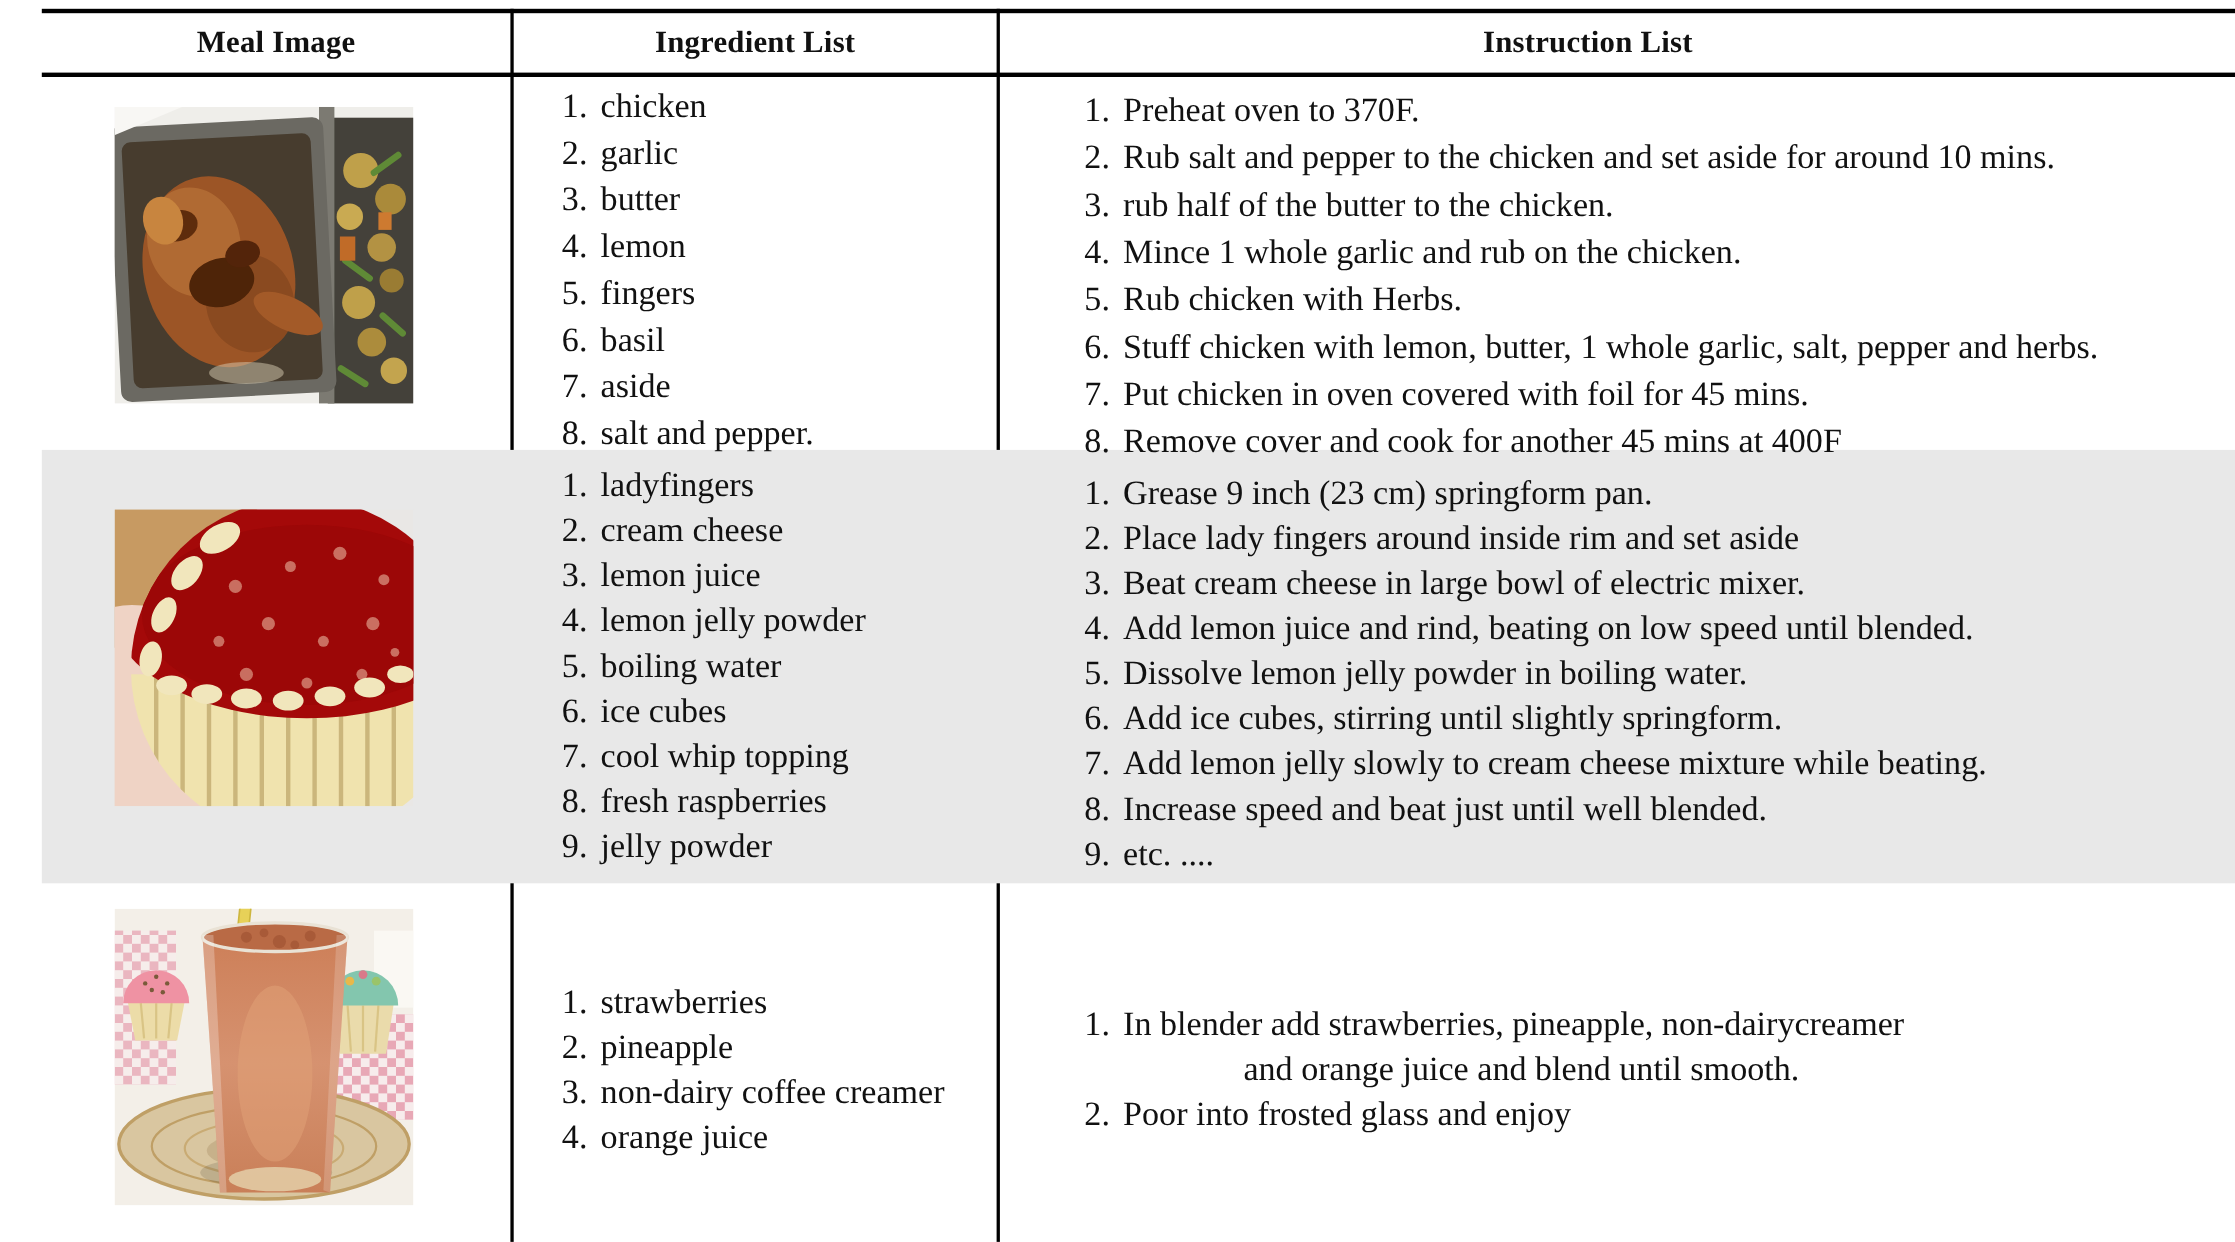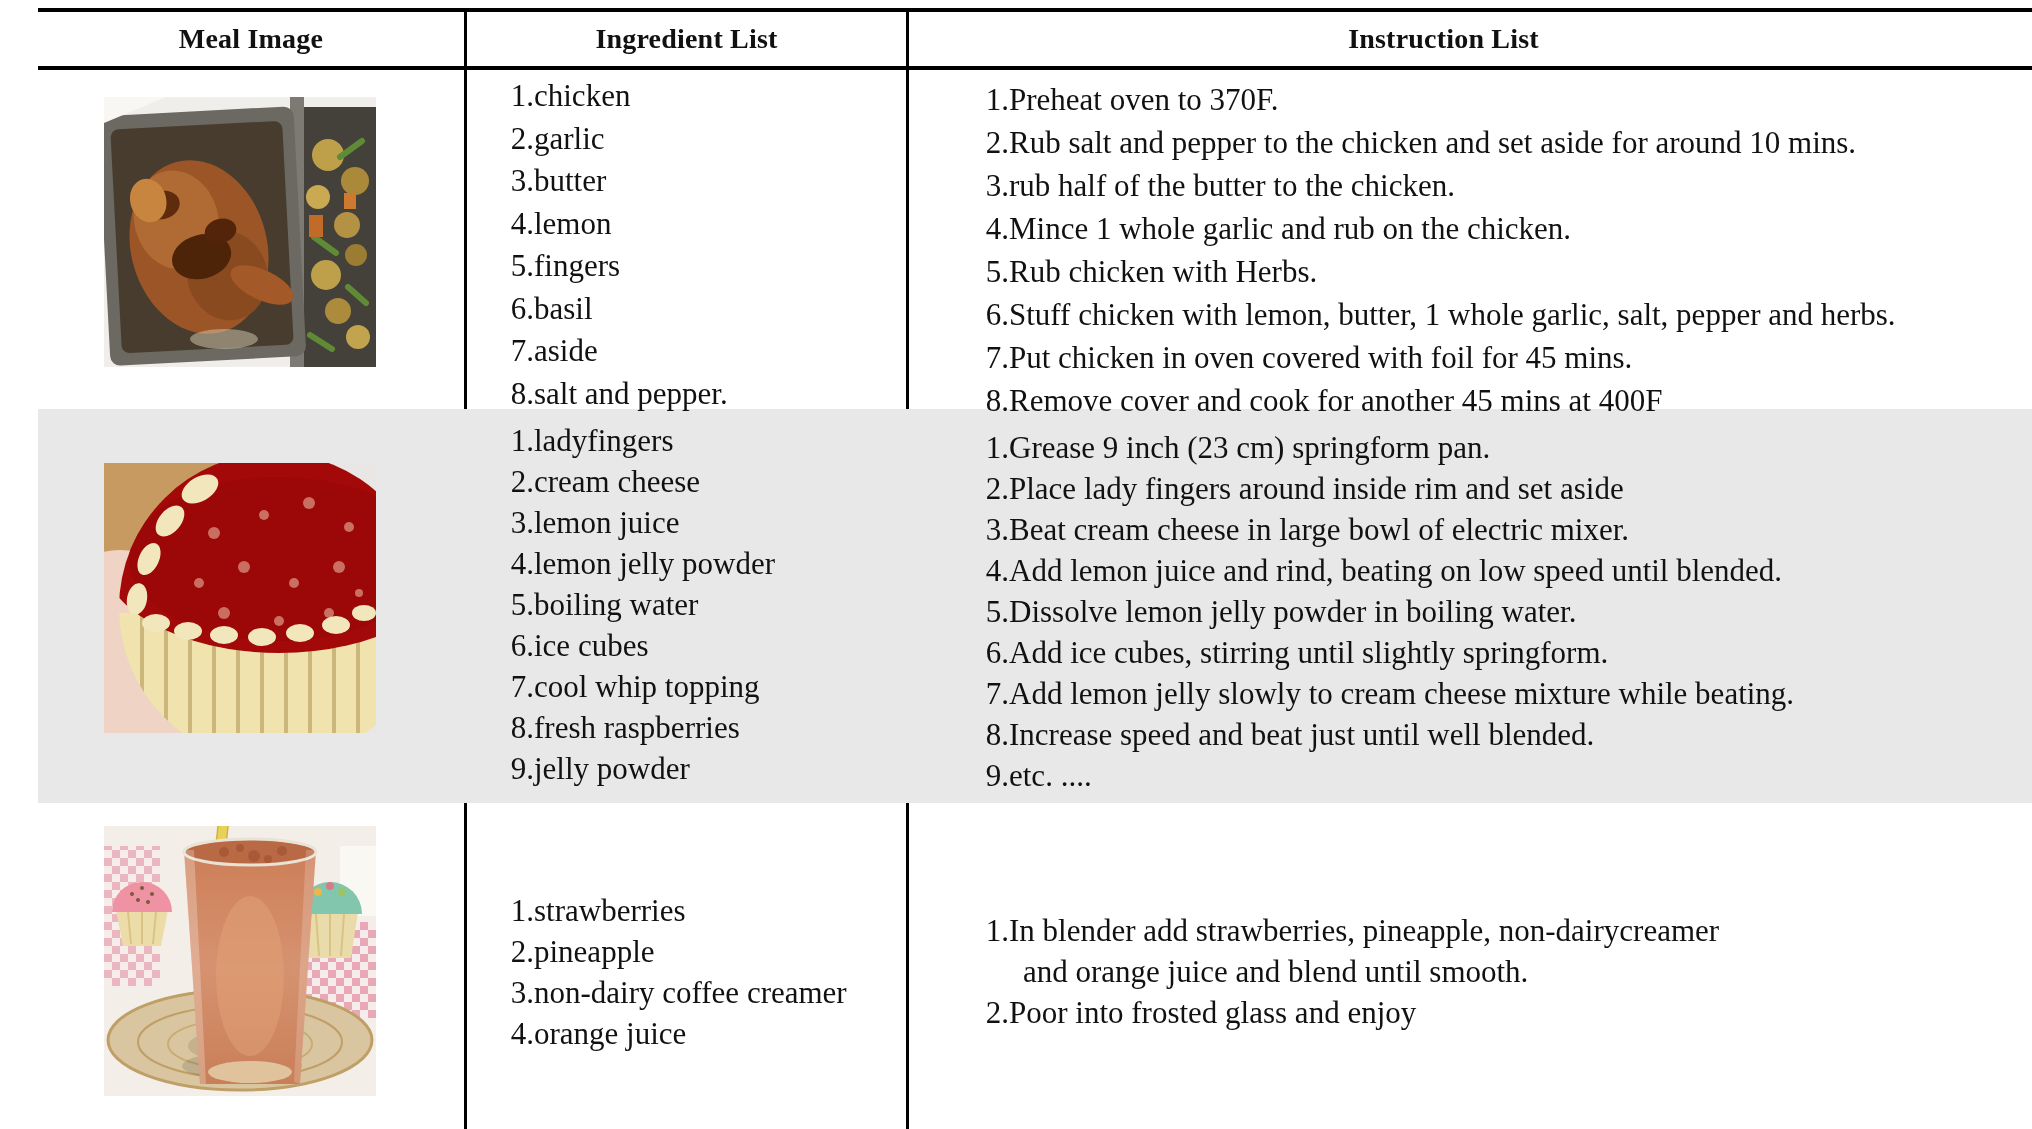--- a/index.html
+++ b/index.html
@@ -22,21 +22,21 @@
   #hc-1{left:467px;width:439px;}
   #hc-2{left:892px;width:1103px;}
   .trow{position:absolute;left:0;width:2032px;}
   .meal-image{position:absolute;left:104px;width:272px;height:270px;overflow:hidden;}
   .meal-image svg{display:block;width:272px;height:270px;}
   ol.cell-list{list-style:none;margin:0;padding:0;position:absolute;font-size:31px;}
   ol.ingredients{left:508px;width:392px;}
   ol.instructions{left:983px;width:1045px;}
   .cell-list li{display:flex;align-items:flex-start;}
   .num{min-width:26px;text-align:right;flex:none;}
-  .txt{white-space:nowrap;}
+  .txt{margin-left:12px;white-space:nowrap;text-align:center;}
   .txt .wrap-line{margin-left:14px;white-space:nowrap;}
 </style>
 </head>
 <body>
 
 <div class="page">
   <div class="rule" id="top-rule" style="background: rgb(0, 0, 0);"></div>
   <div class="rule" id="header-rule" style="background: rgb(0, 0, 0);"></div>
   <div class="vline" id="vline-1" style="background: rgb(0, 0, 0);"></div>
   <div class="vline" id="vline-2" style="background: rgb(0, 0, 0);"></div>

